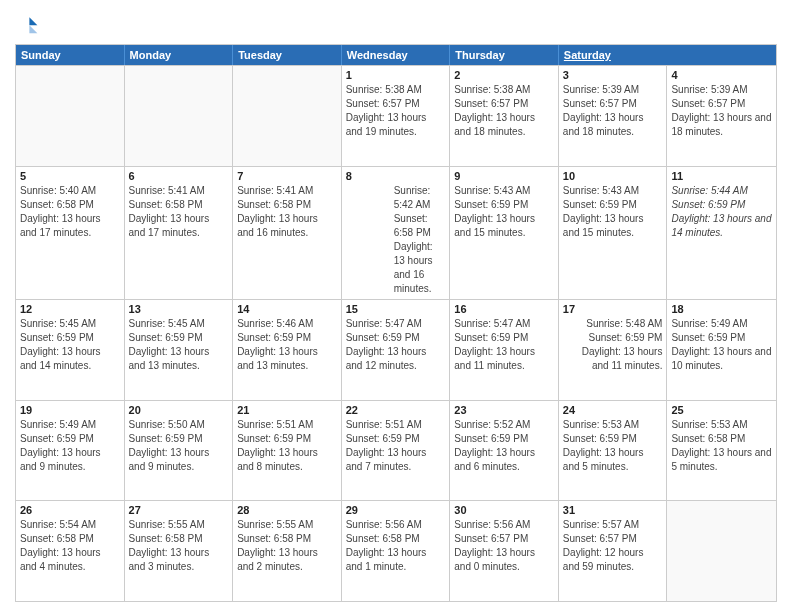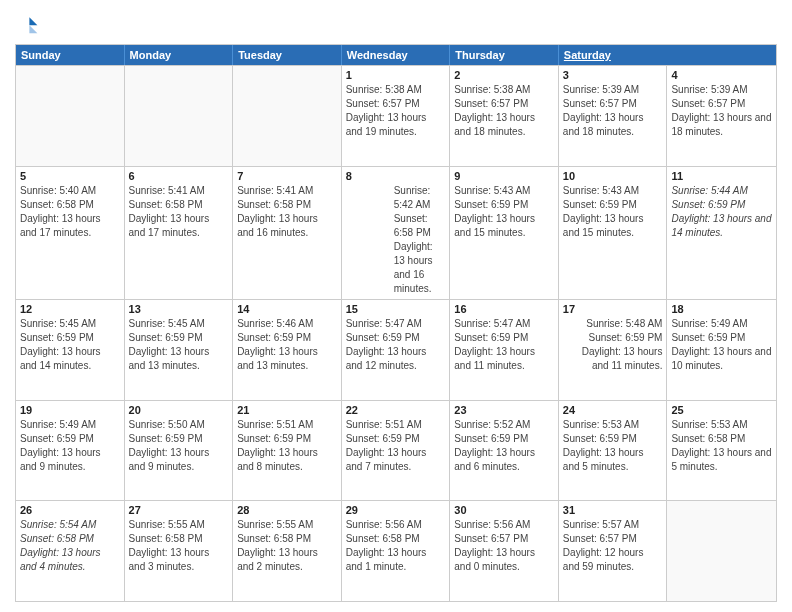--- a/index.html
+++ b/index.html
@@ -297,21 +297,21 @@
           <div class="cal-cell">
             <div class="day-number">25</div>
             <div class="day-info" style="white-space: pre-line;">Sunrise: 5:53 AM
 Sunset: 6:58 PM
 Daylight: 13 hours and 5 minutes.</div>
           </div>
         </div>
         <div class="cal-row">
           <div class="cal-cell">
             <div class="day-number">26</div>
-            <div class="day-info" style="white-space: pre-line; font-style: italic;">Sunrise: 5:54 AM
+            <div class="day-info" style="white-space: pre-line;">Sunrise: 5:54 AM
 Sunset: 6:58 PM
 Daylight: 13 hours and 4 minutes.</div>
           </div>
           <div class="cal-cell">
             <div class="day-number">27</div>
             <div class="day-info" style="white-space: pre-line;">Sunrise: 5:55 AM
 Sunset: 6:58 PM
 Daylight: 13 hours and 3 minutes.</div>
           </div>
           <div class="cal-cell">

